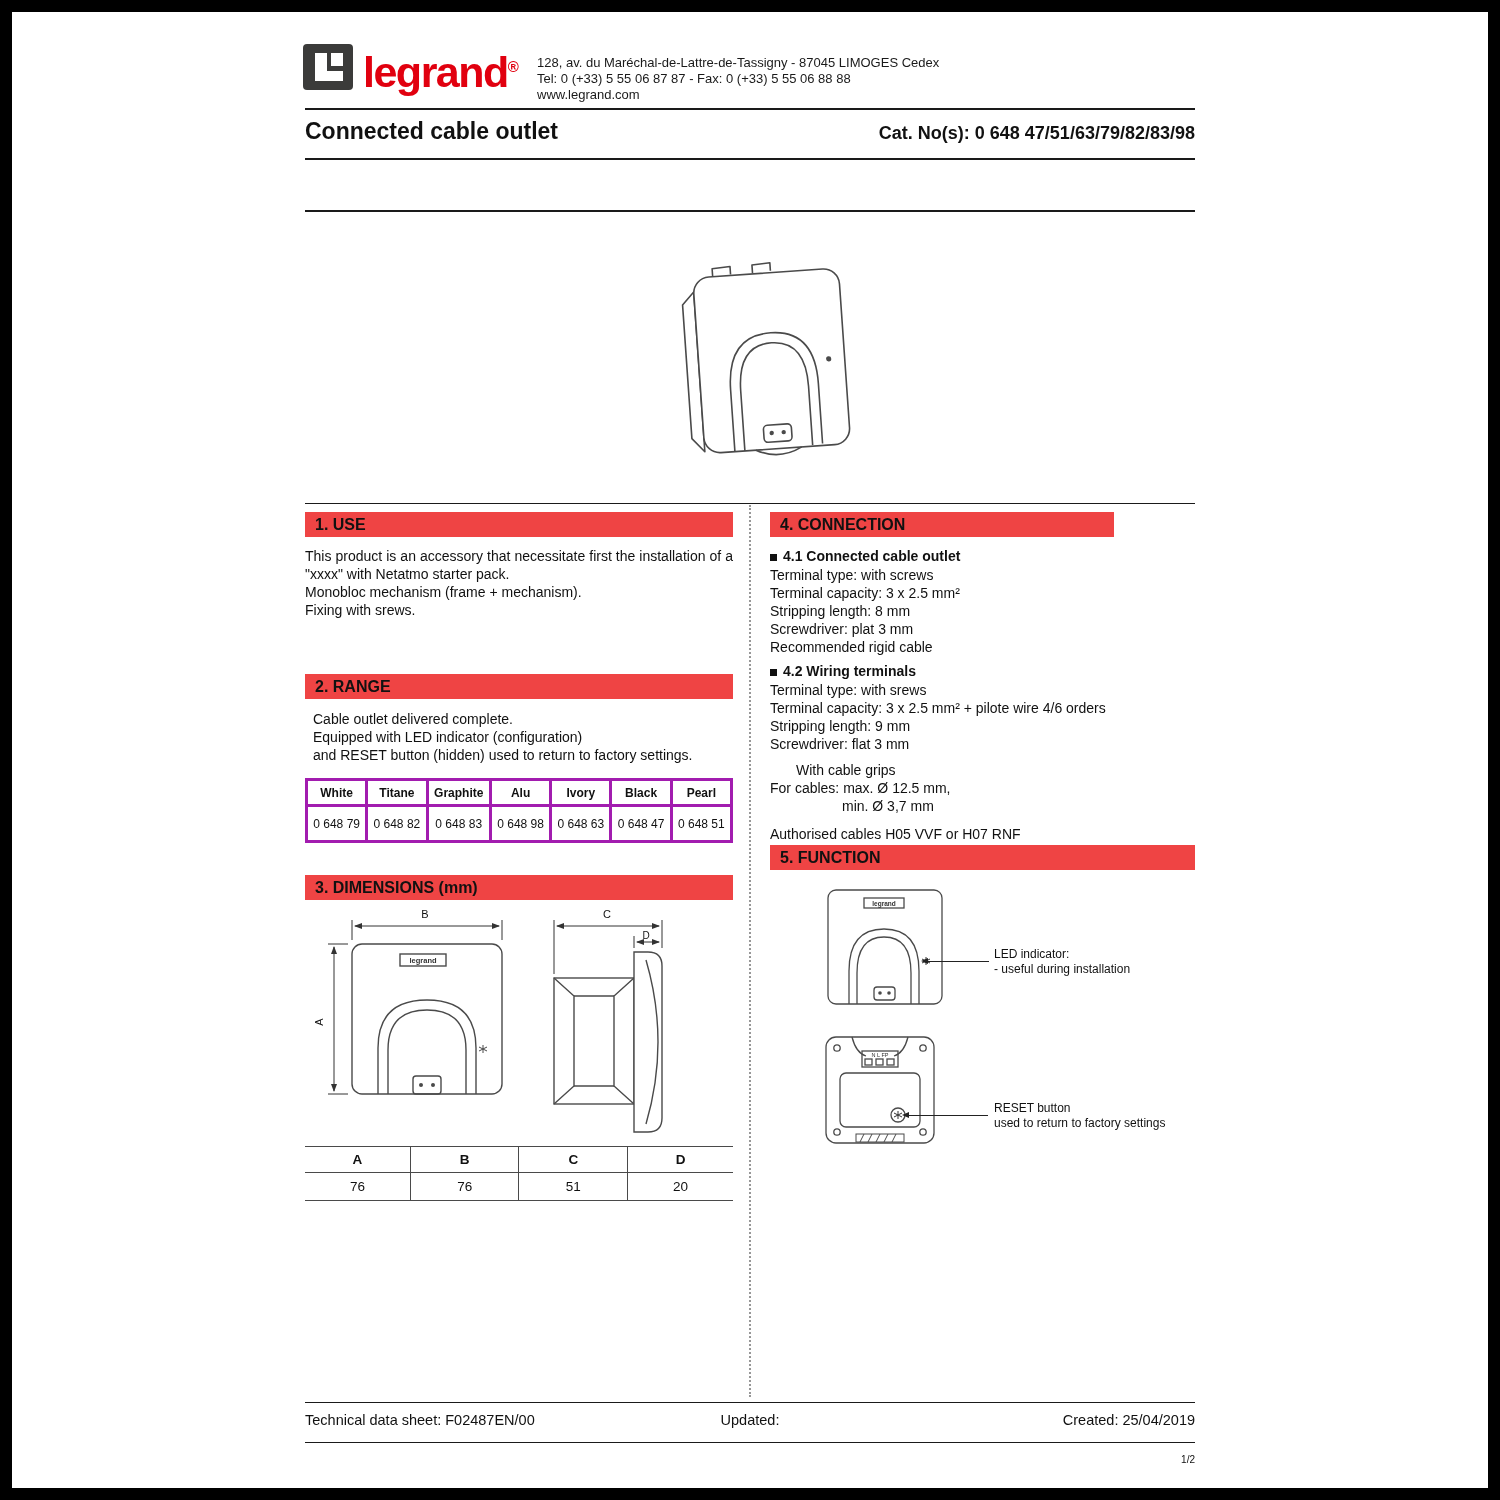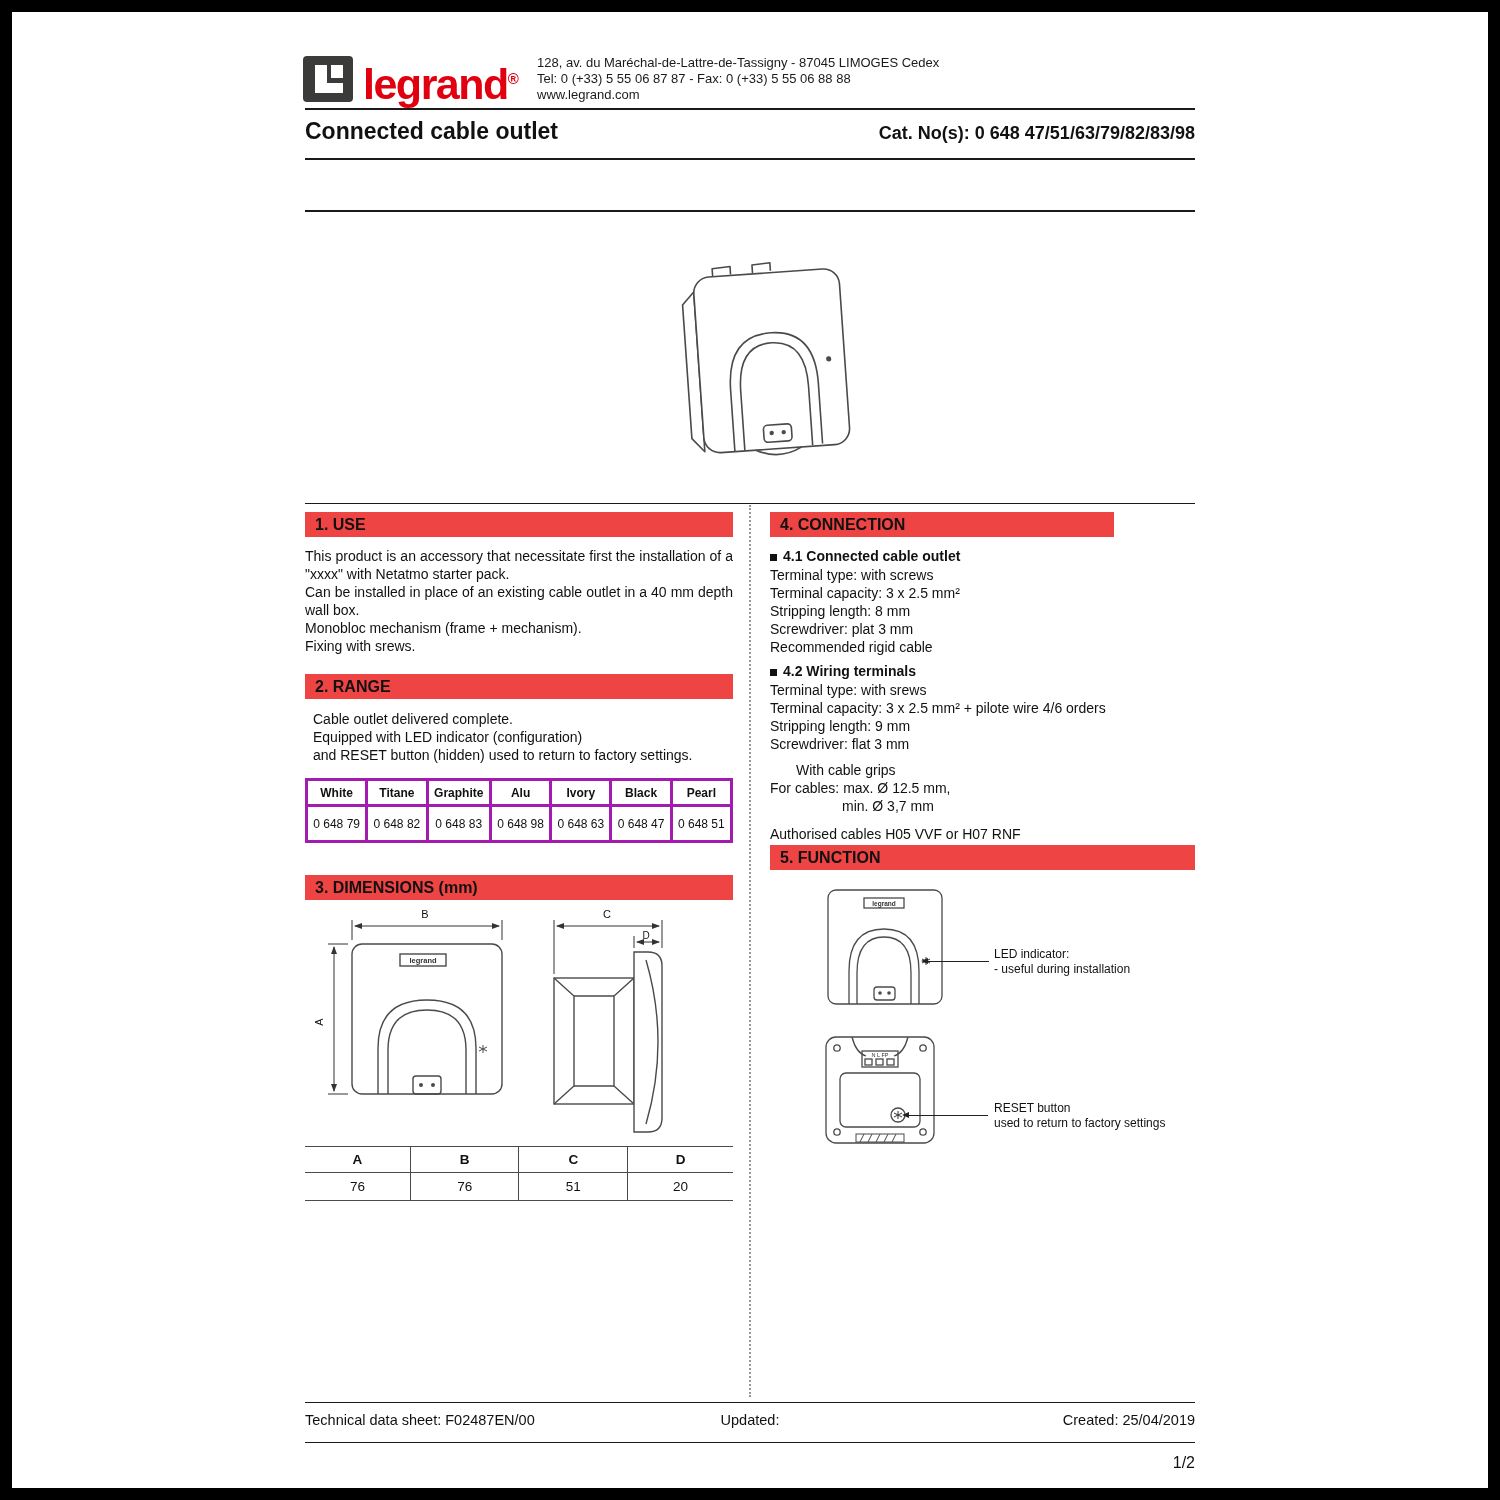--- a/index.html
+++ b/index.html
@@ -2,21 +2,21 @@
 <html><head>
 <meta charset="utf-8">
 <style>
   * { margin:0; padding:0; box-sizing:border-box; }
   html,body { width:1500px; height:1500px; }
   body { position:relative; background:#000; font-family:"Liberation Sans", sans-serif; color:#111; }
   .page { position:absolute; left:12px; top:12px; width:1476px; height:1476px; background:#fff; overflow:hidden; }
   .abs { position:absolute; }
 
   
-  .logo-row { left:291px; top:44px; display:flex; align-items:flex-start; gap:10px; }
+  .logo-row { left:291px; top:32px; display:flex; align-items:flex-start; gap:10px; }
   .wordmark { font-size:43px; font-weight:700; color:#e1000f; letter-spacing:-1.5px; line-height:46px; }
   .wordmark sup { font-size:15px; letter-spacing:0; }
   .address { left:525px; top:43px; font-size:13px; line-height:16px; color:#1a1a1a; }
 
   .rule { position:absolute; left:293px; width:890px; background:#1a1a1a; }
   .rule.thick { height:2px; } .rule.thin { height:1px; }
 
   .title-row { left:293px; top:106px; width:890px; display:flex; justify-content:space-between; align-items:baseline; }
   .doc-title { font-size:23px; font-weight:700; }
   .cat-no { font-size:18px; font-weight:700; }
@@ -51,21 +51,21 @@
   .callout-line { position:absolute; height:0; border-top:1.5px solid #222; }
   .callout-line::before { content:""; position:absolute; left:-6px; top:-4.2px; width:0; height:0;
      border-top:3.5px solid transparent; border-bottom:3.5px solid transparent; border-right:7px solid #222; }
   .callout-text { position:absolute; font-size:12px; line-height:15px; width:210px; }
 
   
   .footer-row { left:293px; top:1400px; width:890px; display:flex; font-size:14.5px; }
   .footer-row .f-left { flex:1; text-align:left; }
   .footer-row .f-center { flex:1; text-align:center; }
   .footer-row .f-right { flex:1; text-align:right; }
-  .page-num { left:293px; top:1442px; width:890px; text-align:right; font-size:16px; }
+  .page-num { left:293px; top:1442px; width:890px; text-align:right; font-size:10px; }
 
   svg text { font-family:"Liberation Sans", sans-serif; }
 </style>
 </head>
 <body>
 
 <div class="page">
 
   <div class="abs logo-row">
     <svg width="50" height="46" viewBox="0 0 50 46">
@@ -109,21 +109,20 @@
 
   <div class="rule thin" style="top:491px;"></div>
   <div class="abs divider"></div>
 
   <div class="abs col-left" style="height:1px;"></div>
 
   <div class="abs section-bar" style="left:293px; top:500px; width:428px;">1. USE</div>
 
   <div class="abs bodytext" style="left:293px; top:535px; width:428px;">
     <p class="just">This product is an accessory that necessitate first the installation of a "xxxx" with Netatmo starter pack.</p>
-    <p class="just">Can be installed in place of an existing cable outlet in a 40 mm depth wall box.</p>
     <p>Monobloc mechanism (frame + mechanism).</p>
     <p>Fixing with srews.</p>
   </div>
 
   <div class="abs section-bar" style="left:293px; top:662px; width:428px;">2. RANGE</div>
 
   <div class="abs bodytext" style="left:293px; top:698px; width:428px; padding-left:8px;">
     <div>Cable outlet delivered complete.</div>
     <div>Equipped with LED indicator (configuration)</div>
     <div>and RESET button (hidden) used to return to factory settings.</div>

